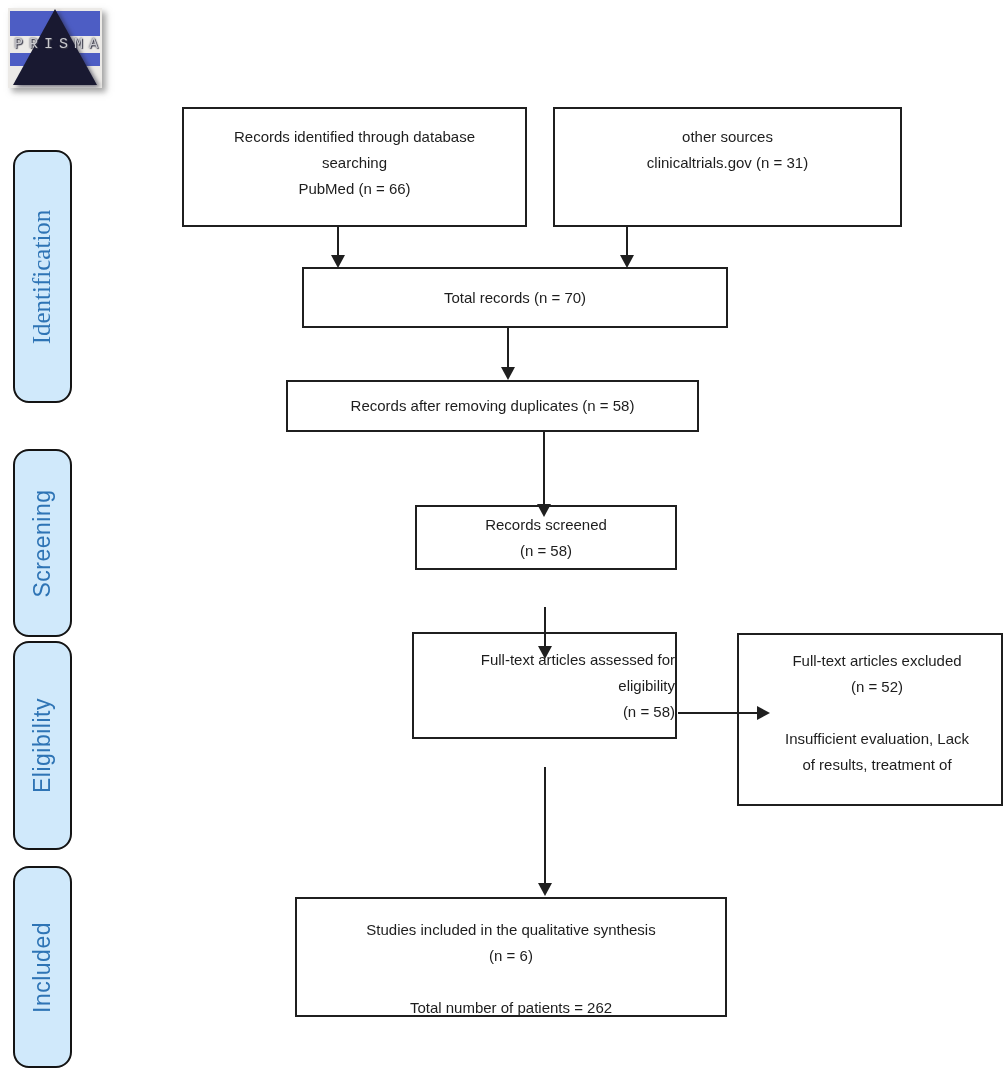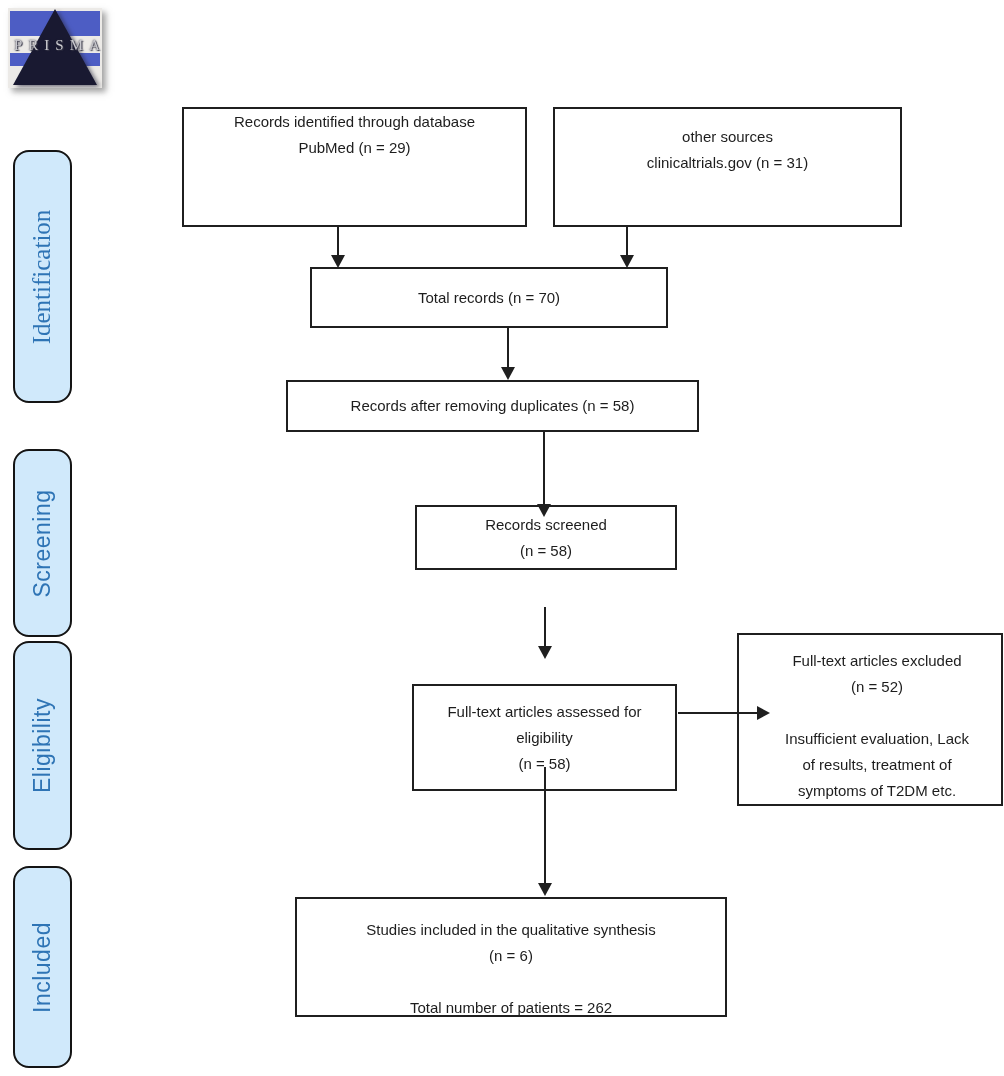--- a/index.html
+++ b/index.html
@@ -6,26 +6,26 @@
   body{font-family:"Liberation Sans", sans-serif;}
   .canvas{position:relative;width:1004px;height:1076px;background:#ffffff;overflow:hidden;}
 
   
   .box{position:absolute;box-sizing:border-box;border:2px solid #1f1f1f;background:#ffffff;
        color:#1d1d1d;font-size:15px;line-height:26px;text-align:center;}
   .box.center{display:flex;flex-direction:column;justify-content:center;}
   .box.toppad{padding-top:13px;padding-left:14px;}
   .box .gap-top{margin-top:26px;}
 
-  #box-database {left:182px;top:107px;width:345px;height:120px;}
+  #box-database {left:182px;top:107px;width:345px;height:120px;padding-top:15px;}
   #box-other    {left:553px;top:107px;width:349px;height:120px;padding-top:15px;}
-  #box-total    {left:310px;top:267px;width:358px;height:61px;}
+  #box-total    {left:302px;top:267px;width:426px;height:61px;}
   #box-dedup    {left:286px;top:380px;width:413px;height:52px;}
   #box-screened {left:415px;top:505px;width:262px;height:65px;}
-  #box-fulltext {left:412px;top:684px;width:265px;height:107px;}
+  #box-fulltext {left:412px;top:632px;width:265px;height:107px;text-align:right;}
   #box-excluded {left:737px;top:633px;width:266px;height:173px;}
   #box-included {left:295px;top:897px;width:432px;height:120px;padding-top:18px;}
 
   
   .stage{position:absolute;left:13px;width:59px;box-sizing:border-box;border:2.5px solid #141414;
          border-radius:16px;background:#d0e9fb;display:flex;align-items:center;justify-content:center;}
   .stage .label{transform:rotate(-90deg);white-space:nowrap;color:#2e74b5;font-size:23px;letter-spacing:0.5px;}
   .stage .label.serif{font-family:"Liberation Serif", serif;font-size:25px;letter-spacing:0;}
   #stage-identification{top:150px;height:253px;}
   #stage-screening     {top:449px;height:188px;}
@@ -43,21 +43,21 @@
   
   .logo{position:absolute;left:8px;top:8px;width:94px;height:80px;background:#eceae7;
         box-shadow:4px 4px 6px rgba(90,90,90,0.55);overflow:hidden;}
   .logo-stripe{position:absolute;left:2px;right:2px;background:#4d5dc4;}
   .logo-stripe-top{top:3px;height:25px;}
   .logo-stripe-bottom{top:45px;height:13px;}
   .logo-triangle{position:absolute;left:5px;top:1px;width:0;height:0;
                  border-left:42px solid transparent;border-right:42px solid transparent;
                  border-bottom:76px solid #191931;filter:drop-shadow(3px 2px 2px rgba(40,40,60,0.6));}
   .logo-text{position:absolute;left:0;right:0;top:28px;height:18px;line-height:18px;text-align:center;
-             font-family:Liberation Serif, serif;font-size:15px;letter-spacing:6px;padding-left:6px;
+             font-family:Liberation Mono, monospace;font-size:15px;letter-spacing:6px;padding-left:6px;
              color:#c9c9ce;text-shadow:0 0 2px #2a2a3a, 1px 1px 1px #3a3a4a;}
 </style>
 </head>
 <body>
 
 <div class="canvas">
 
   <div class="logo">
     <div class="logo-stripe logo-stripe-top"></div>
     <div class="logo-stripe logo-stripe-bottom"></div>
@@ -73,21 +73,22 @@
   </div>
   <div class="stage" id="stage-eligibility">
     <span class="label">Eligibility</span>
   </div>
   <div class="stage" id="stage-included">
     <span class="label">Included</span>
   </div>
 
   <div class="box" id="box-database">
     <div>Records identified through database</div>
-    <div>PubMed (n = 29)</div>
+    <div>searching</div>
+    <div>PubMed (n = 66)</div>
   </div>
 
   <div class="box" id="box-other">
     <div>other sources</div>
     <div>clinicaltrials.gov (n = 31)</div>
   </div>
 
   <div class="box center" id="box-total">
     <div>Total records (n = 70)</div>
   </div>
@@ -105,21 +106,20 @@
     <div>Full-text articles assessed for</div>
     <div>eligibility</div>
     <div>(n = 58)</div>
   </div>
 
   <div class="box toppad" id="box-excluded">
     <div>Full-text articles excluded</div>
     <div>(n = 52)</div>
     <div class="gap-top">Insufficient evaluation, Lack</div>
     <div>of results, treatment of</div>
-    <div>symptoms of T2DM etc.</div>
   </div>
 
   <div class="box" id="box-included">
     <div>Studies included in the qualitative synthesis</div>
     <div>(n = 6)</div>
     <div class="gap-top">Total number of patients = 262</div>
   </div>
 
   <div>
     <div class="vline" style="left:337px;top:227px;height:29px;"></div>

